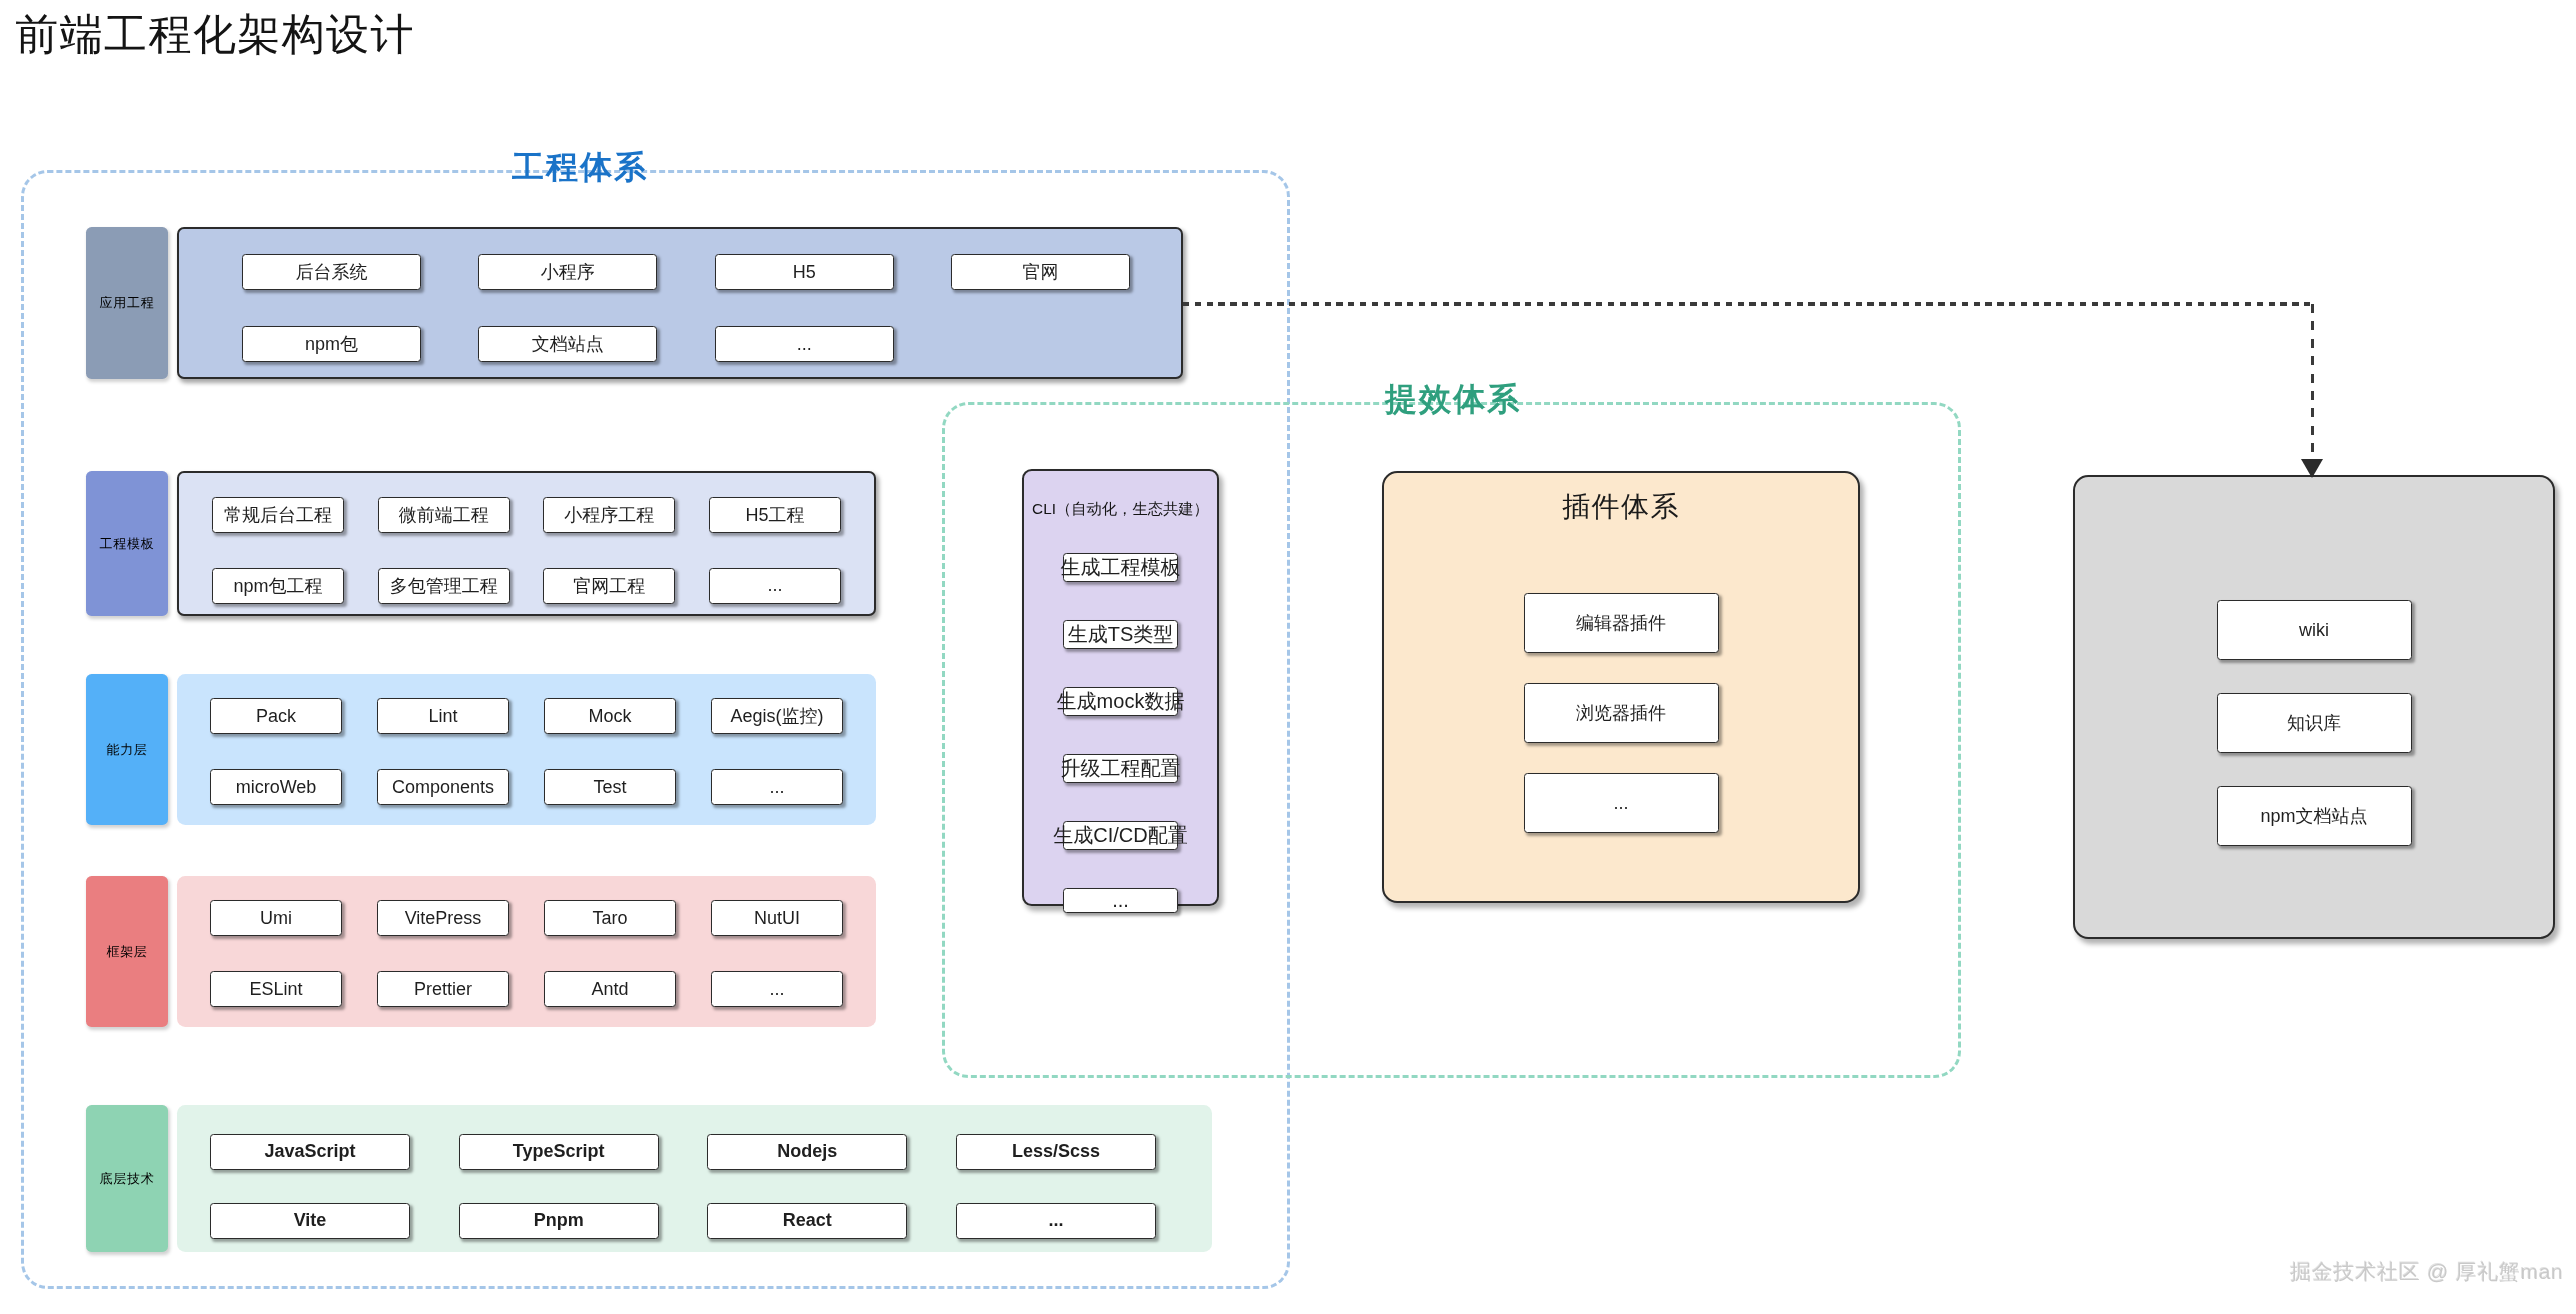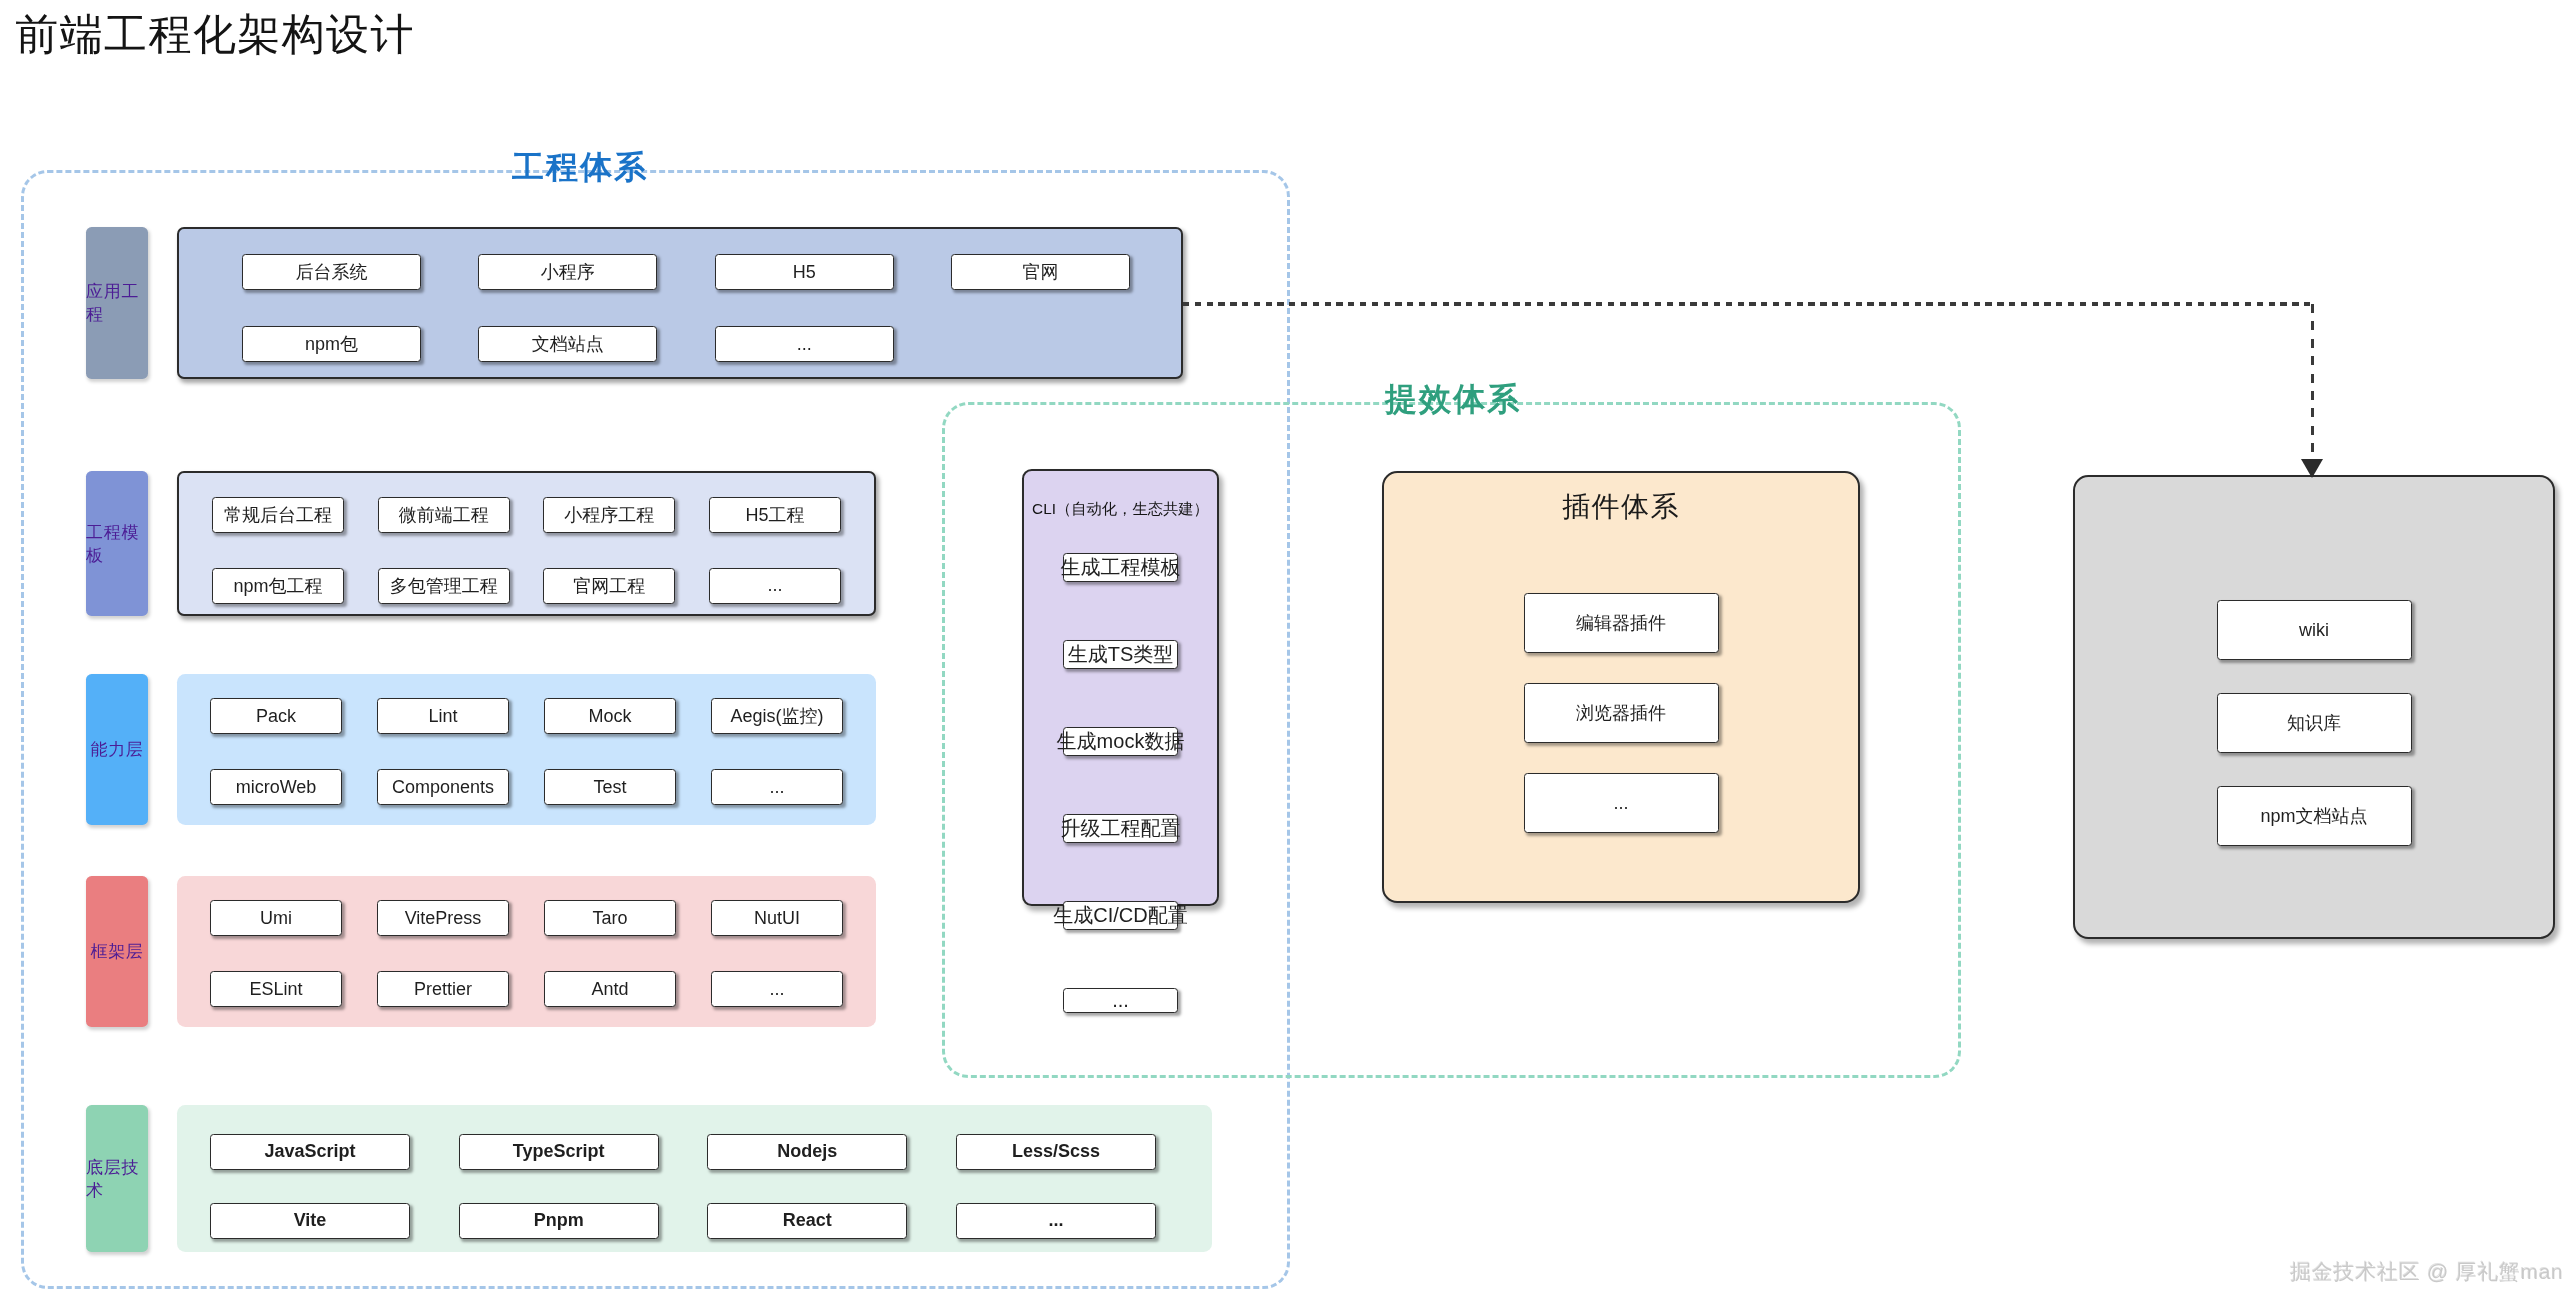--- a/index.html
+++ b/index.html
@@ -13,22 +13,22 @@
 
   
   .frame{border:3.5px dashed #a5c6e8;border-radius:26.4px;background:transparent;}
   .frame-eng{left:21px;top:170px;width:1269px;height:1119px;}
   .frame-eff{left:942px;top:402px;width:1019px;height:676px;}
   .frame-title{position:absolute;font-size:32px;font-weight:600;letter-spacing:2.1px;white-space:nowrap;}
   .t-eng{left:512px;top:146px;}
   .t-eff{left:1385px;top:378px;}
 
   
-  .layer-label{left:86px;width:62px;border-radius:5.6px;display:flex;align-items:center;justify-content:center;
-               color:#4c1d95;font-size:17px;letter-spacing:0.7px;box-shadow:1.4px 2.1px 3.5px rgba(0,0,0,.18);}
+  .layer-label{left:86px;width:82px;border-radius:5.6px;display:flex;align-items:center;justify-content:center;
+               color:#000000;font-size:13px;letter-spacing:0.7px;box-shadow:1.4px 2.1px 3.5px rgba(0,0,0,.18);}
   .ll1{top:227px;height:152px;}
   .ll2{top:471px;height:145px;}
   .ll3{top:674px;height:151px;}
   .ll4{top:876px;height:151px;}
   .ll5{top:1105px;height:147px;}
 
   
   .row-panel{display:grid;justify-content:space-between;align-content:start;border-radius:8.3px;gap:12px;}
   .bordered{border:2.1px solid #2b2b2b;border-radius:7px;box-shadow:2.8px 3.5px 4.2px rgba(0,0,0,.35);}
   .rp1{left:177px;top:227px;width:1006px;height:152px;grid-template-columns:repeat(4,179px);padding:25px 51px 0 63px;row-gap:36px;}
@@ -38,21 +38,21 @@
   .rp5{left:177px;top:1105px;width:1035px;height:147px;grid-template-columns:repeat(4,200px);padding:28.5px 56px 0 33px;row-gap:33px;font-weight:bold;}
 
   
   .wbox{box-sizing:border-box;height:36px;background:#ffffff;border:1.4px solid #2b2b2b;border-radius:3.5px;
         display:flex;align-items:center;justify-content:center;font-size:18px;color:#1f1f1f;
         box-shadow:2.1px 2.8px 2.8px rgba(0,0,0,.35);white-space:nowrap;}
 
   
   .cli-panel{left:1022px;top:469px;width:197px;height:437px;border:2.1px solid #2b2b2b;border-radius:9.7px;
              box-shadow:3.5px 4.2px 4.9px rgba(0,0,0,.3);display:flex;flex-direction:column;align-items:center;
-             padding-top:82px;gap:58px;}
+             padding-top:82px;gap:38px;}
   .cli-label{position:absolute;top:28px;left:0;width:100%;text-align:center;font-size:15.3px;color:#141414;white-space:nowrap;}
   .cli-box{width:115px;height:36px;font-size:20px;}
 
   
   .big-panel{border:2.1px solid #2b2b2b;border-radius:15.3px;box-shadow:3.5px 4.2px 4.9px rgba(0,0,0,.3);
              display:flex;flex-direction:column;align-items:center;}
   .plugin-panel{left:1382px;top:471px;width:478px;height:432px;padding-top:120px;gap:30px;}
   .doc-panel{left:2073px;top:475px;width:482px;height:464px;padding-top:123px;gap:33px;}
   .panel-title{position:absolute;left:0;width:100%;text-align:center;font-size:28px;font-weight:500;color:#1a1a1a;letter-spacing:1.4px;}
   .pt-plugin{top:15.3px;}

